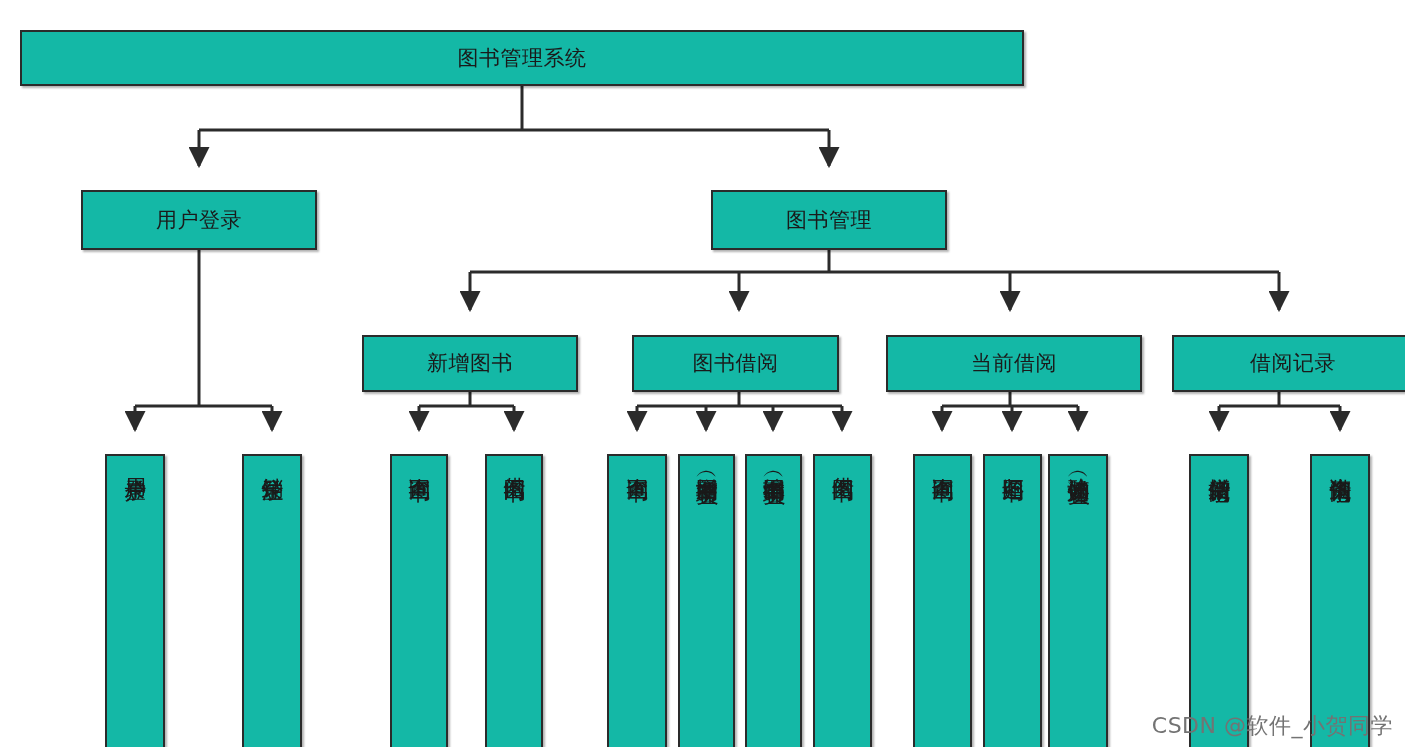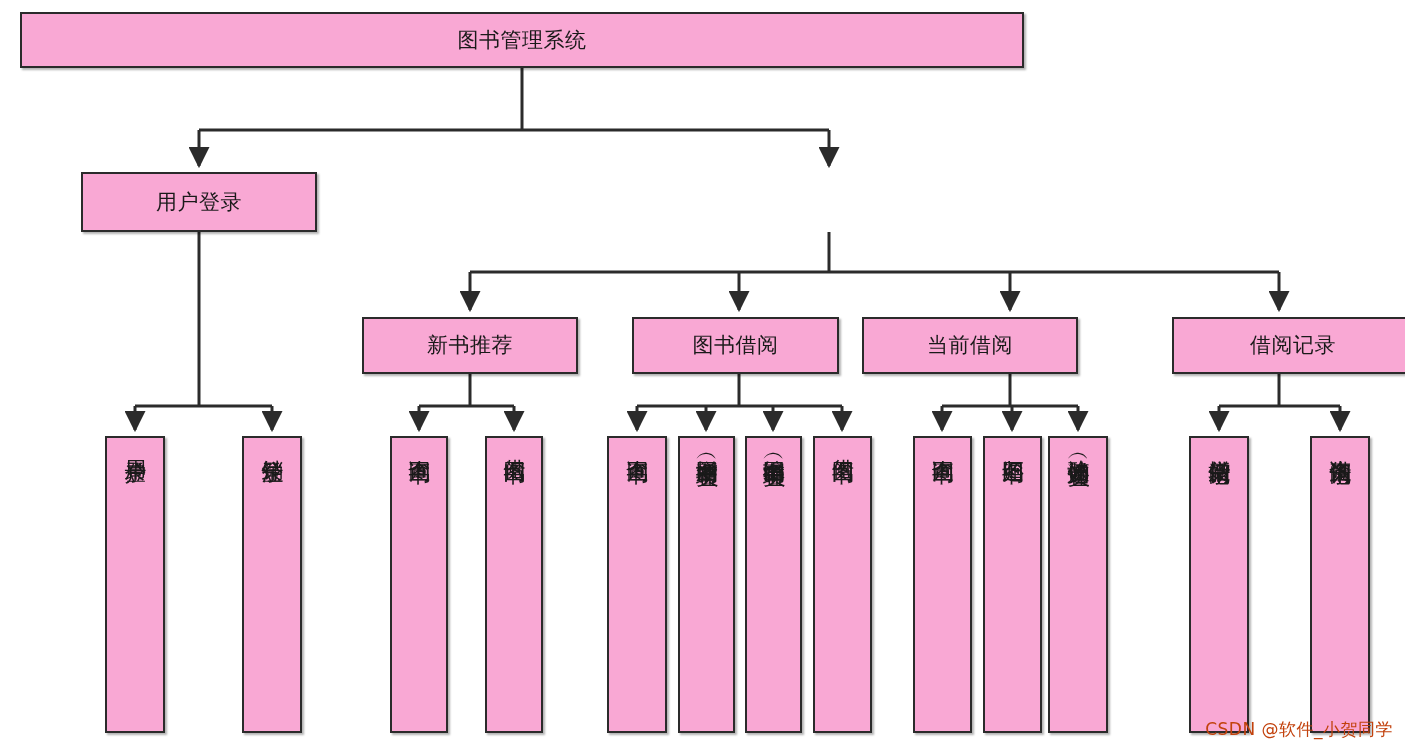--- a/index.html
+++ b/index.html
@@ -20,28 +20,29 @@
   #edges {
     position: absolute;
     left: 0;
     top: 0;
     width: 1405px;
     height: 747px;
   }
   .node {
     position: absolute;
     box-sizing: border-box;
-    background: #f9a8d4;
+    background: #14b8a6;
     border: 2px solid #2b2b2b;
     box-shadow: 2px 2px 2px rgba(0,0,0,0.30);
     display: flex;
     align-items: center;
     justify-content: center;
     color: #1a1a1a;
     z-index: 2;
+    margin-top: 18px;
   }
   .node .lbl {
     font-size: 21px;
     line-height: 1.18;
     letter-spacing: 0.5px;
     white-space: pre;
   }
   
   .node.h .lbl {
     writing-mode: horizontal-tb;
@@ -57,22 +58,22 @@
     text-orientation: upright;
     font-size: 22px;
     line-height: 1.04;
     letter-spacing: 1px;
     white-space: nowrap;
   }
   .watermark {
     position: absolute;
     right: 12px;
     bottom: 6px;
-    font-size: 17px;
-    color: #c2410c;
+    font-size: 22px;
+    color: #737373;
     letter-spacing: 0.5px;
     z-index: 5;
     white-space: nowrap;
   }
 </style>
 </head>
 <body>
 
 <div id="canvas">
 
@@ -126,28 +127,31 @@
     </g>
   </svg>
 
   <div class="node h" style="left:20px; top:12px; width:1004px; height:56px;">
     <span class="lbl">图书管理系统</span>
   </div>
 
   <div class="node h" style="left:81px; top:172px; width:236px; height:60px;">
     <span class="lbl">用户登录</span>
   </div>
+  <div class="node h" style="left:711px; top:172px; width:236px; height:60px;">
+    <span class="lbl">图书管理</span>
+  </div>
 
   <div class="node h" style="left:362px; top:317px; width:216px; height:57px;">
-    <span class="lbl">新书推荐</span>
+    <span class="lbl">新增图书</span>
   </div>
   <div class="node h" style="left:632px; top:317px; width:207px; height:57px;">
     <span class="lbl">图书借阅</span>
   </div>
-  <div class="node h" style="left:862px; top:317px; width:216px; height:57px;">
+  <div class="node h" style="left:886px; top:317px; width:256px; height:57px;">
     <span class="lbl">当前借阅</span>
   </div>
   <div class="node h" style="left:1172px; top:317px; width:242px; height:57px;">
     <span class="lbl">借阅记录</span>
   </div>
 
   <div class="node v" style="left:105px; top:436px; width:60px; height:297px;">
     <span class="lbl">用户登录</span>
   </div>
   <div class="node v" style="left:242px; top:436px; width:60px; height:297px;">

